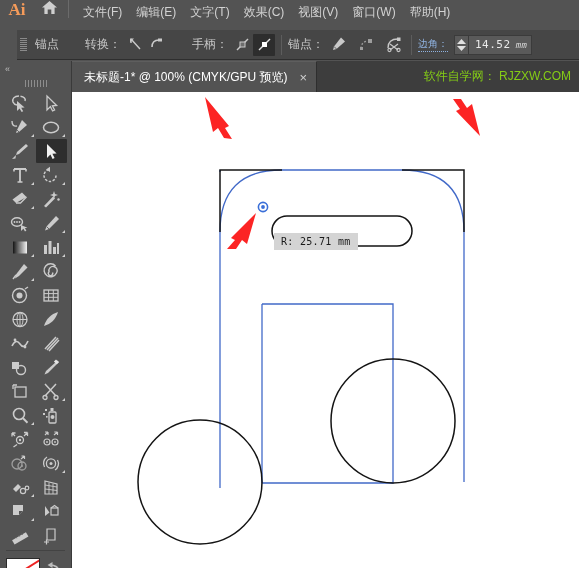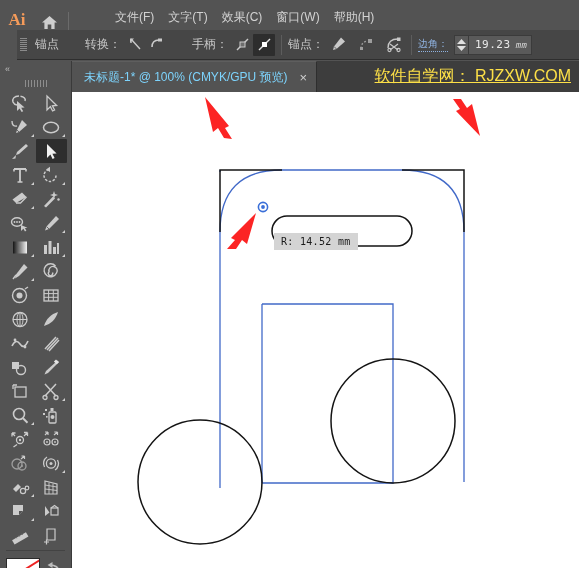--- a/index.html
+++ b/index.html
@@ -8,35 +8,35 @@
     overflow: hidden;
     background: #535353;
     font-family: "Liberation Sans", "DejaVu Sans", sans-serif;
   }
   #app { position: relative; width: 579px; height: 568px; }
 
   
   .menubar {
     position: absolute; left: 0; top: 0; width: 579px; height: 30px;
     background: #535353;
-    display: flex; align-items: flex-end;
+    display: flex; align-items: flex-start;
   }
   .ai-logo {
     width: 34px; text-align: center;
     color: #f59b5a; font-size: 17px; font-weight: bold;
     font-family: "Liberation Serif", serif;
     letter-spacing: 0px;
   }
   .home-icon {
     width: 30px; display: flex; align-items: center; justify-content: center;
   }
   .menu-sep {
     width: 1px; height: 18px; background: #6b6b6b; margin: 0 7px 0 4px;
   }
-  .menu-items { display: flex; align-items: center; gap: 0px; margin-left: 32px; }
+  .menu-items { display: flex; align-items: center; gap: 0px; }
   .menu-item {
     color: #d2d2d2; font-size: 12px; padding: 4px 7px;
     white-space: nowrap; cursor: default;
   }
 
   
   .optionbar {
     position: absolute; left: 17px; top: 30px; width: 579px; height: 30px;
     background: #464646;
     border-bottom: 1px solid #2e2e2e;
@@ -83,29 +83,29 @@
   }
   .doc-tab {
     position: absolute; left: 72px; top: 0; height: 31px;
     background: #535353;
     display: flex; align-items: center;
     padding: 0 9px 0 12px;
     border-right: 1px solid #2e2e2e;
     border-top: 1px solid #5e5e5e;
   }
   .doc-tab-title {
-    color: #7dd3fc; font-size: 12px; white-space: nowrap;
+    color: #ffffff; font-size: 12px; white-space: nowrap;
   }
   .tab-close {
     color: #cfcfcf; font-size: 13px; margin-left: 12px; line-height: 1;
   }
   .watermark {
     position: absolute; right: 8px; top: 0; height: 31px;
     display: flex; align-items: center;
-    color: #fde047; font-size: 16px; white-space: nowrap; text-decoration: underline;
+    color: #84cc16; font-size: 12px; white-space: nowrap;
   }
 
   
   .toolpanel {
     position: absolute; left: 0; top: 61px; width: 72px; height: 507px;
     background: #535353;
     border-right: 1px solid #3a3a3a;
   }
   .tp-collapse {
     height: 16px; display: flex; align-items: center; padding-left: 5px;
@@ -176,22 +176,24 @@
   <div class="menubar">
     <div class="ai-logo">Ai</div>
     <div class="home-icon">
       <svg width="17" height="15" viewBox="0 0 17 15">
         <path d="M8.5 1 L16 7.5 L13.6 7.5 L13.6 14 L10.3 14 L10.3 9.6 L6.7 9.6 L6.7 14 L3.4 14 L3.4 7.5 L1 7.5 Z" fill="#cfcfcf"></path>
       </svg>
     </div>
     <div class="menu-sep"></div>
     <div class="menu-items">
       <div class="menu-item">文件(F)</div>
+      <div class="menu-item">编辑(E)</div>
       <div class="menu-item">文字(T)</div>
       <div class="menu-item">效果(C)</div>
+      <div class="menu-item">视图(V)</div>
       <div class="menu-item">窗口(W)</div>
       <div class="menu-item">帮助(H)</div>
     </div>
   </div>
 
   <div class="optionbar">
     <div class="grip">
       <i></i>
         <i></i>
         <i></i>
@@ -261,21 +263,21 @@
     <div class="opt-label-blue">边角：</div>
     <div class="spin" style="margin-left:6px;">
       <svg width="9" height="5" viewBox="0 0 9 5">
           <path d="M4.5 0 L9 5 L0 5 Z" fill="#e0e0e0"></path>
         </svg>
       <svg width="9" height="5" viewBox="0 0 9 5">
           <path d="M4.5 5 L0 0 L9 0 Z" fill="#e0e0e0"></path>
         </svg>
     </div>
     <div class="corner-field">
-      <span>19.23</span>
+      <span>14.52</span>
       <span class="corner-unit">mm</span>
     </div>
   </div>
 
   <div class="tabbar">
     <div class="doc-tab">
       <span class="doc-tab-title">未标题-1* @ 100% (CMYK/GPU 预览)</span>
       <span class="tab-close">×</span>
     </div>
     <div class="watermark">软件自学网： RJZXW.COM</div>
@@ -641,16 +643,16 @@
       <g>
         <path d="M413 40 L389 15 L393 13 L386 3 L394 3 L400 12 L405 8 Z" fill="#fc2424" transform="translate(-5,4)"></path>
       </g>
 
       <g>
         <path d="M184 121 L159 146 L163 148 L155 157 L164 157 L170 148 L175 152 Z" fill="#fc2424" transform="translate(0,0)"></path>
       </g>
     </svg>
 
     
-    <div class="tooltip-radius" style="left:202px; top:141px;">R: 14.52 mm</div>
+    <div class="tooltip-radius" style="left:202px; top:141px;">R: 25.71 mm</div>
   </div>
 
 </div>
 
 </body></html>

